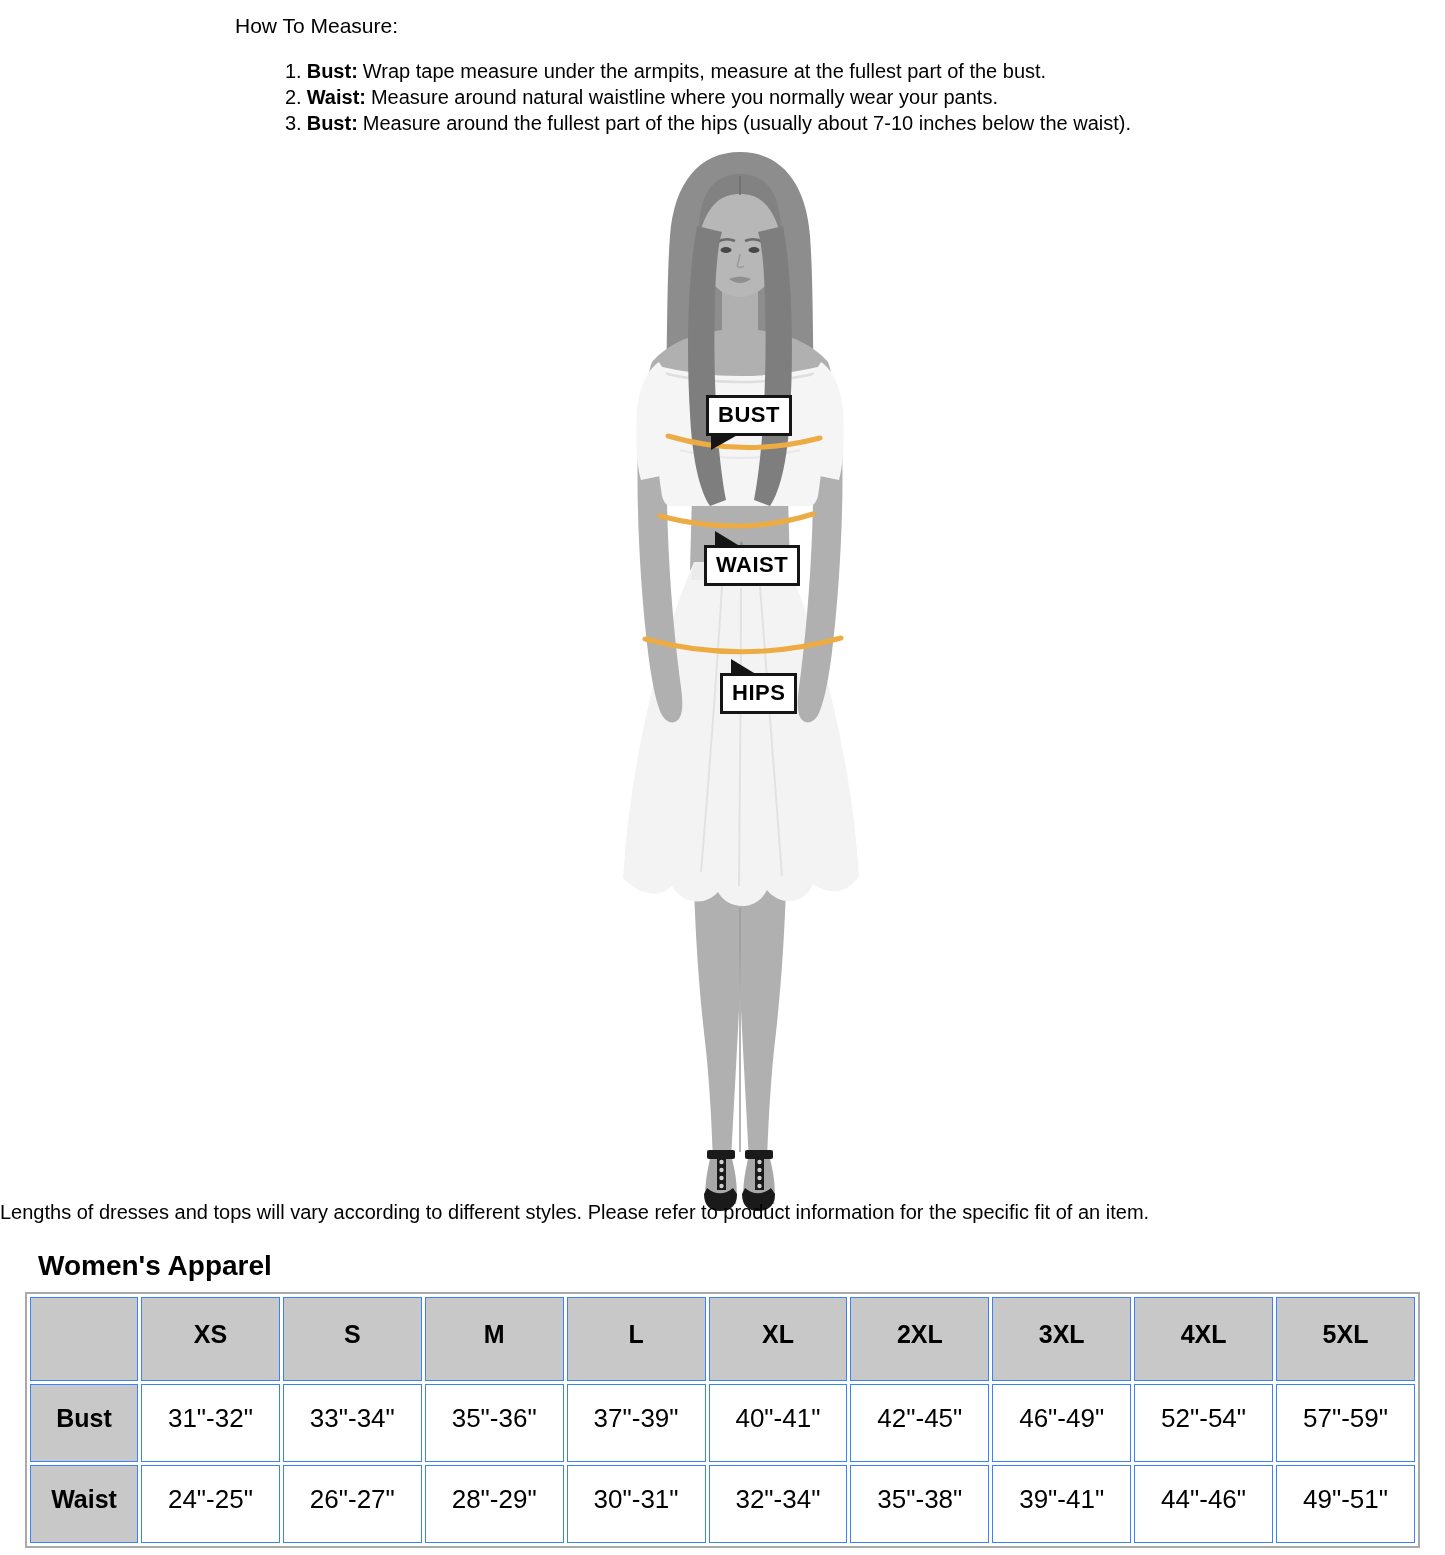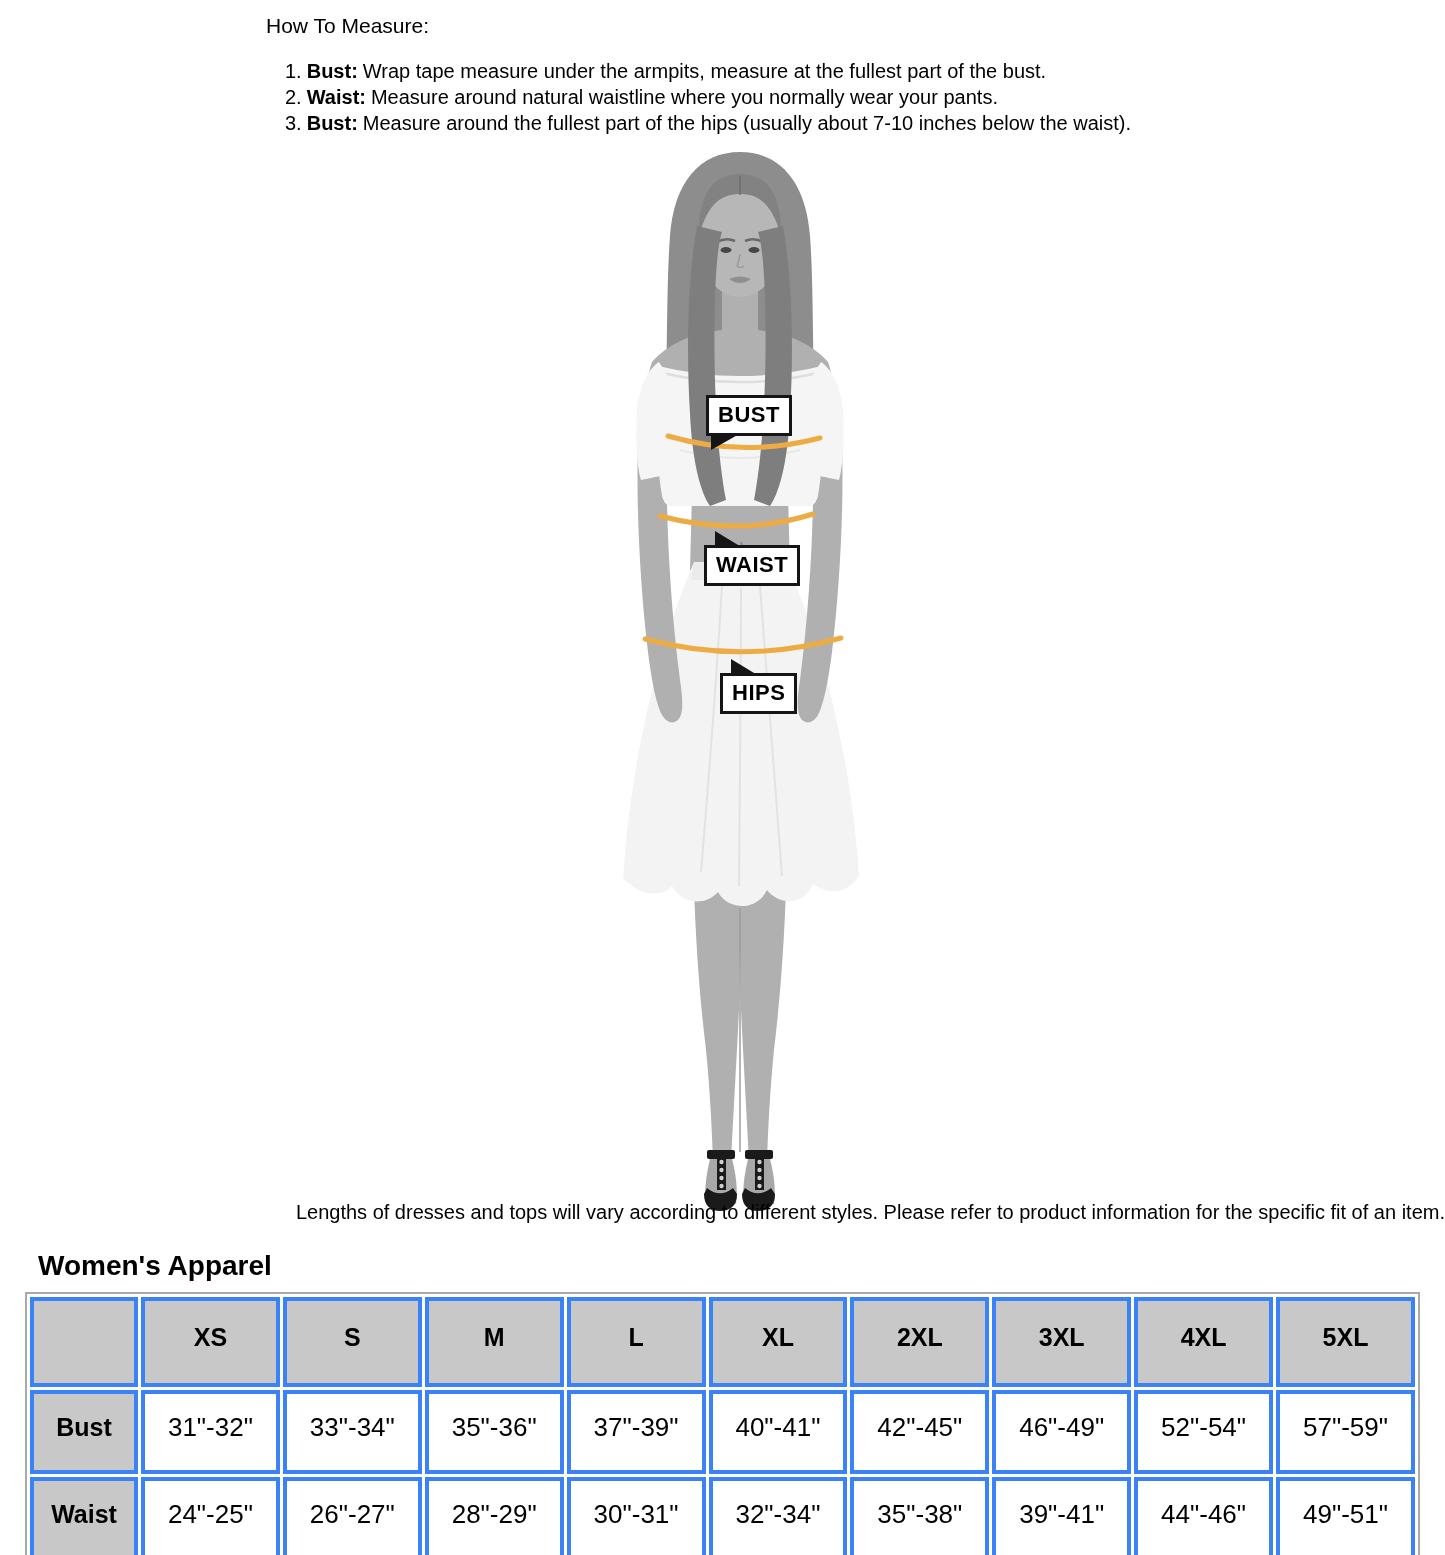--- a/index.html
+++ b/index.html
@@ -1,20 +1,20 @@
 <!DOCTYPE html>
 <html><head>
 <meta charset="utf-8">
 <style>
   html,body{margin:0;padding:0;}
   body{
     width:1445px;height:1555px;position:relative;background:#ffffff;
     font-family:"Liberation Sans", sans-serif;color:#000;overflow:hidden;
   }
-  .title{position:absolute;left:235px;top:14px;font-size:21px;margin-left:31px;}
+  .title{position:absolute;left:235px;top:14px;font-size:21px;}
   .instructions{position:absolute;left:285px;top:58px;font-size:20px;line-height:26px;}
   .instr-num{margin-right:5px;}
   .instr-term{font-weight:bold;margin-right:5px;}
 
   
   .figure-wrap{position:absolute;left:560px;top:148px;width:360px;height:1070px;}
   .figure-wrap svg{position:absolute;left:0;top:0;}
   .measure-label{
     position:absolute;background:#fff;border:3px solid #151515;color:#000;
     font-weight:bold;font-size:22px;line-height:1;padding:6px 9px 7px;letter-spacing:.5px;
@@ -25,31 +25,31 @@
     border-top:17px solid #151515;border-right:30px solid transparent;
   }
   .measure-label.ptr-up::before{
     content:"";position:absolute;left:8px;top:-17px;width:0;height:0;
     border-bottom:17px solid #151515;border-right:28px solid transparent;
   }
   .label-bust{left:146px;top:247px;}
   .label-waist{left:144px;top:397px;}
   .label-hips{left:160px;top:525px;}
 
-  .note{position:absolute;left:0;top:1201px;width:1445px;text-align:right;font-size:20px;}
+  .note{position:absolute;left:0;top:1201px;width:1445px;text-align:left;font-size:20px;}
   .section-title{position:absolute;left:38px;top:1250px;font-size:28px;font-weight:bold;}
 
   
   .size-table{
     position:absolute;left:25px;top:1292px;width:1395px;
     border-collapse:separate;border-spacing:3px;table-layout:fixed;
     border:2px solid #a9a9a9;background:#ffffff;
   }
   .size-table th,.size-table td{
-    border:4px solid #3b82f6;text-align:center;vertical-align:middle;
+    border:1px solid #3b82f6;text-align:center;vertical-align:middle;
     padding:0 2px 10px 2px;overflow:hidden;
   }
   .size-table thead th{background:#c8c8c8;height:72px;font-size:25px;font-weight:bold;}
   .size-table tbody th{background:#c8c8c8;height:66px;font-size:25px;font-weight:bold;}
   .size-table tbody td{background:#ffffff;font-size:26px;font-weight:normal;}
   .size-table col.first{width:108px;}
 </style>
 </head>
 <body>
 

